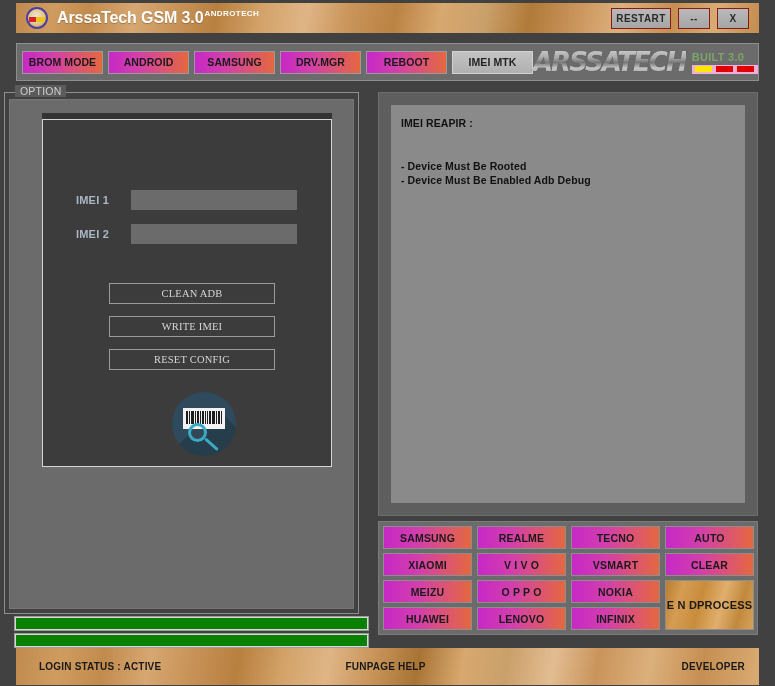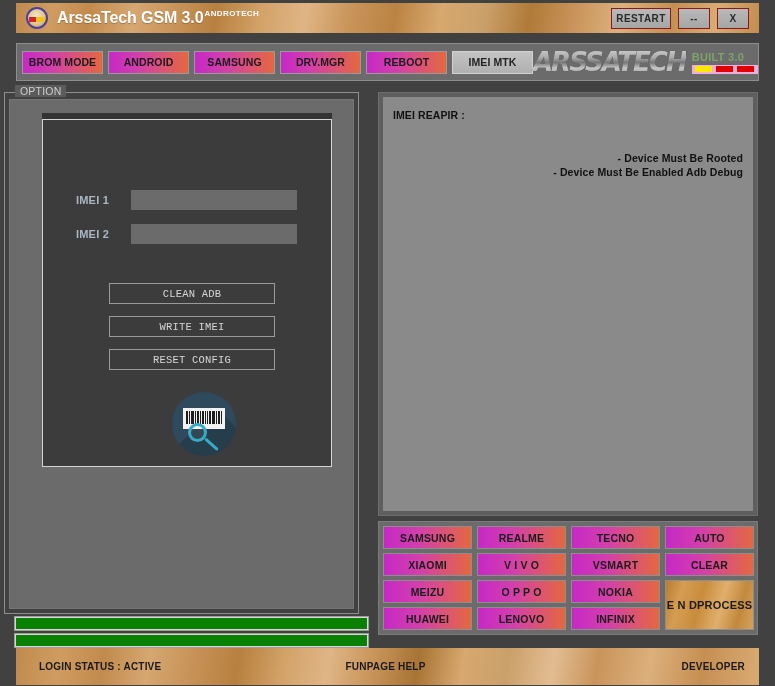--- a/index.html
+++ b/index.html
@@ -121,21 +121,21 @@
   .field-input{
     width:166px;height:20px;background:#6b6b6b;border:none;outline:none;
     box-sizing:border-box;color:#e9e9e9;font-size:11px;padding:0 4px;
     font-family:"Liberation Sans", sans-serif;
   }
   .panel-btn{
     position:absolute;left:66px;width:166px;height:21px;
     background:#3c3c3c;border:1px solid #9a9a9a;box-sizing:border-box;
     color:#d6d6d6;font-size:10.5px;letter-spacing:.2px;cursor:pointer;
     display:flex;align-items:center;justify-content:center;
-    font-family:Liberation Mono, monospace;
+    font-family:Liberation Serif, serif;
   }
   .panel-btn.b1{top:163px;}
   .panel-btn.b2{top:196px;}
   .panel-btn.b3{top:229px;}
 
   .barcode-icon{
     position:absolute;left:129px;top:272px;width:64px;height:64px;border-radius:50%;
     background:#2e4a5c;overflow:hidden;
   }
   .barcode-icon .shadow{
@@ -161,34 +161,33 @@
     position:absolute;left:14px;width:355px;height:15px;
     background:#d7d7d7;border:1px solid #9c9c9c;box-sizing:border-box;padding:1px;
   }
   .progress.p1{top:616px;}
   .progress.p2{top:633px;}
   .progress .fill{height:100%;background:#0a8000;}
 
   
   .log-wrap{
     position:absolute;left:378px;top:92px;width:380px;height:424px;
-    background:#5e5e5e;border:1px solid #6e6e6e;box-sizing:border-box;padding:4px;
+    background:#5e5e5e;border:1px solid #6e6e6e;box-sizing:border-box;padding:12px;
   }
   .log-panel{
     width:100%;height:100%;background:#8a8a8a;box-sizing:border-box;
     padding:12px 10px;overflow:hidden;
   }
   .log-title{
     font-size:10.5px;font-weight:bold;color:#111111;letter-spacing:.1px;
     margin-bottom:30px;
   }
   .log-line{
     font-size:10.5px;font-weight:bold;color:#111111;letter-spacing:.1px;
     line-height:14px;
-    text-align:right;
   }
 
   
   .grid-wrap{
     position:absolute;left:378px;top:521px;width:380px;height:114px;
     background:#6b6b6b;border:1px solid #7b7b7b;box-sizing:border-box;
   }
   .grid{
     position:absolute;left:4px;top:4px;display:grid;
     grid-template-columns:repeat(4,89px);

